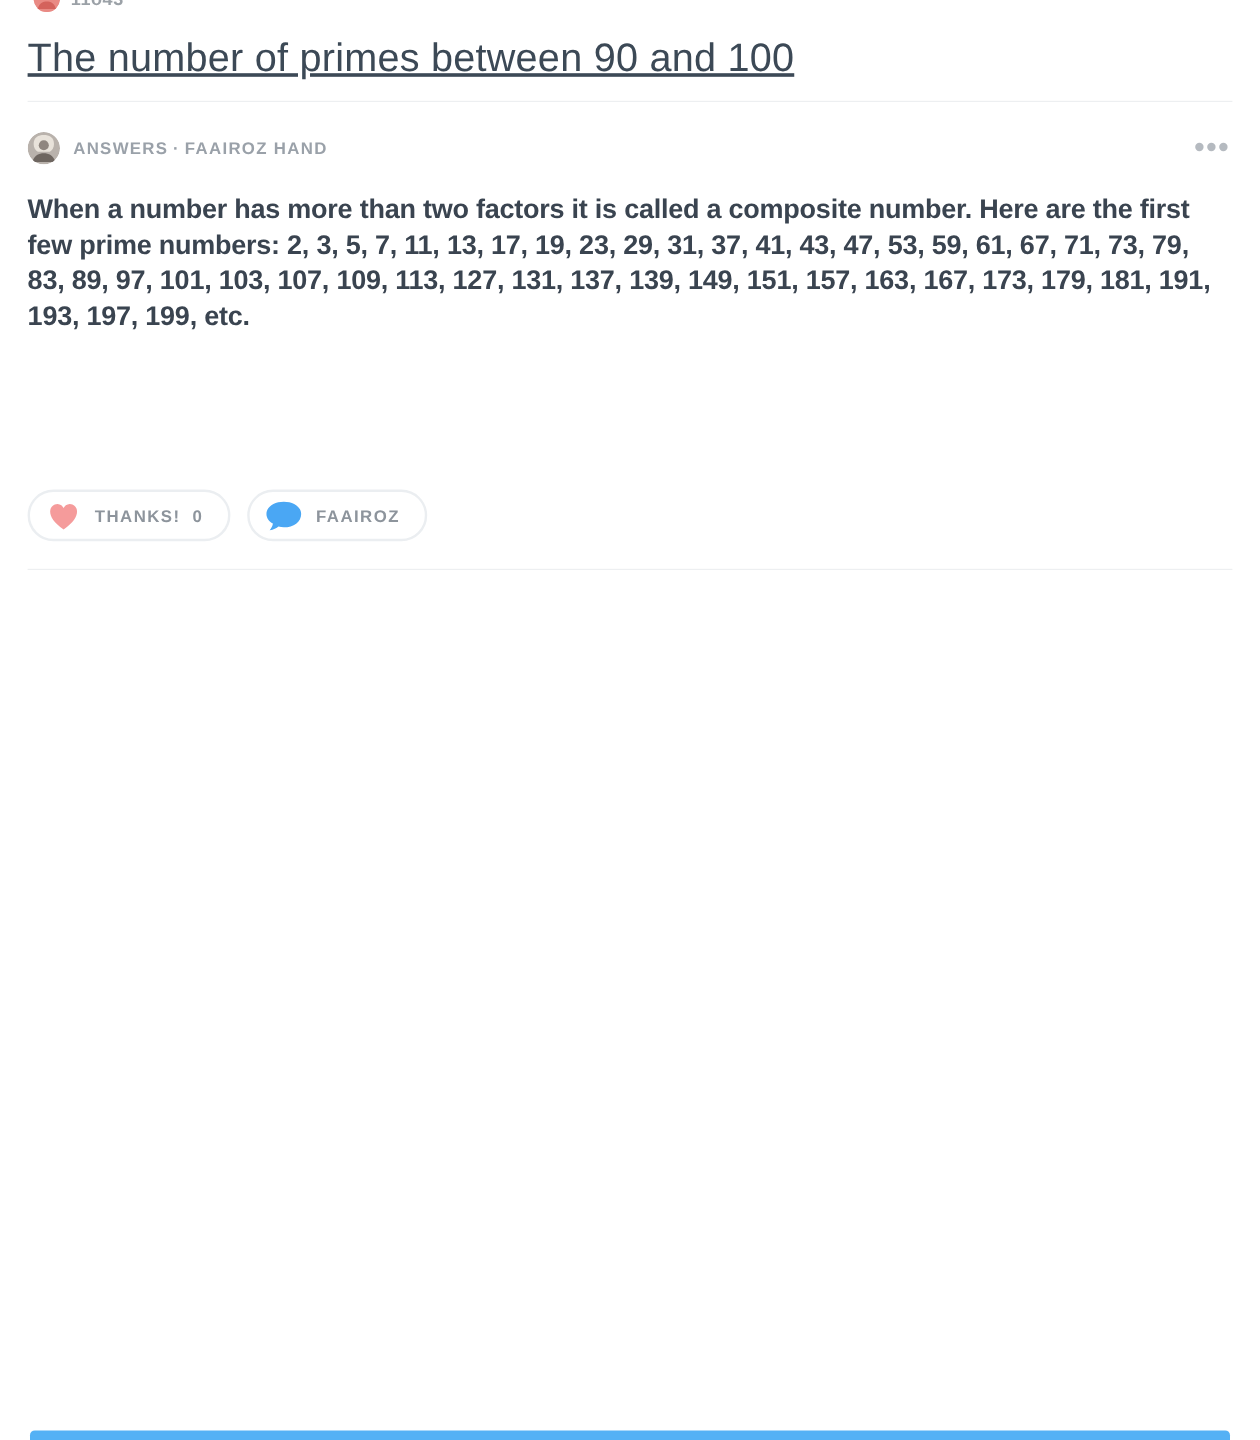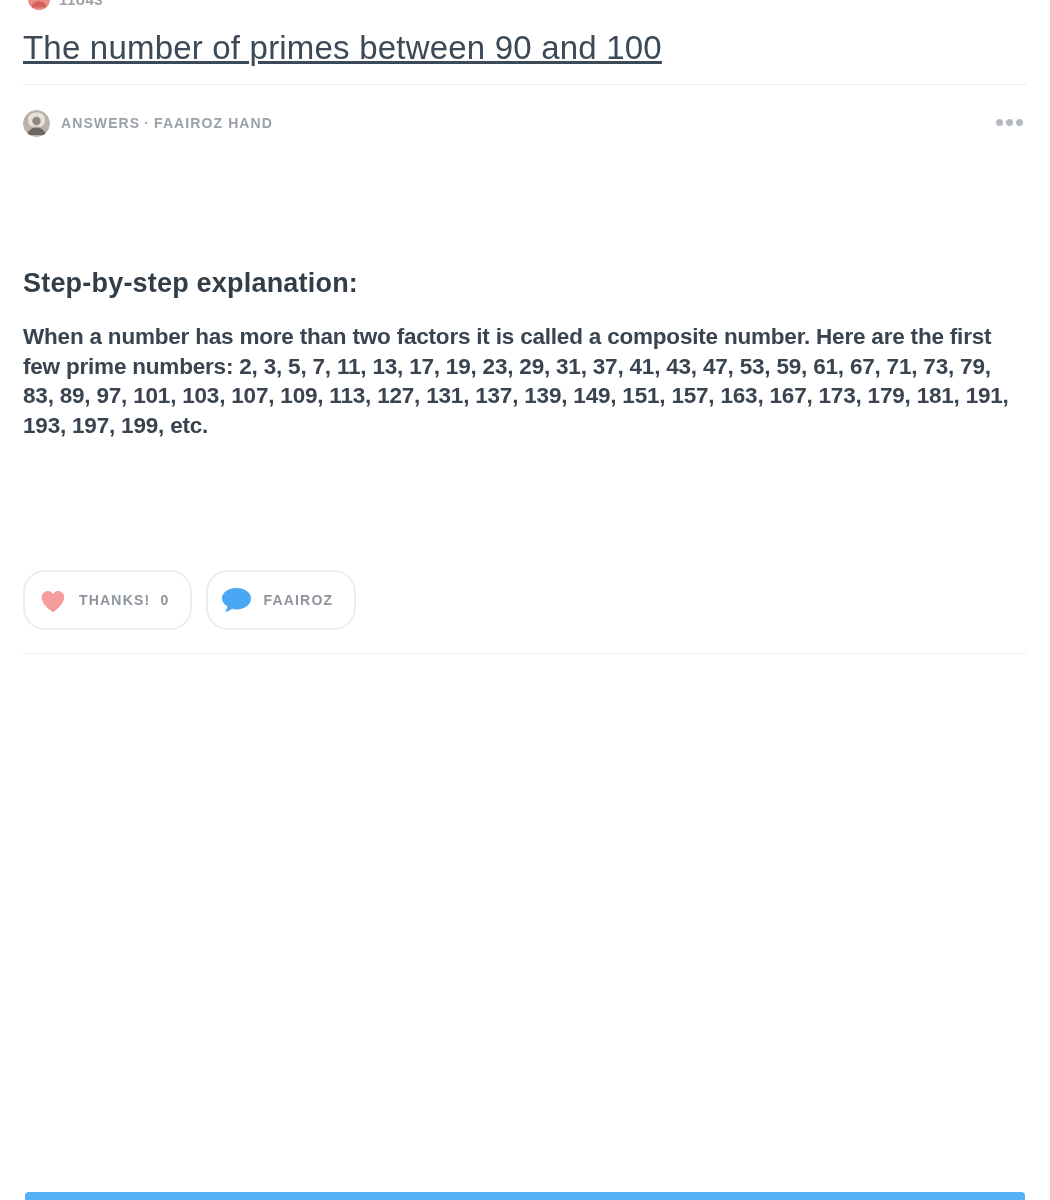--- a/index.html
+++ b/index.html
@@ -75,21 +75,21 @@
   .explanation-body {
     margin: 23px 0 0 0;
     max-width: 994px;
     font-size: 22.5px; font-weight: 700; color: #3a4450;
     line-height: 29.5px; letter-spacing: -0.2px;
   }
 
   .actions { margin-top: 130px; display: flex; gap: 14px; }
   .action-btn {
     display: inline-flex; align-items: center;
-    height: 60px; border: 2px solid #ebeef1; border-radius: 22px;
+    height: 43px; border: 2px solid #ebeef1; border-radius: 22px;
     background: #ffffff; padding: 0 21px 0 13px;
     font-family: inherit; font-size: 14px; font-weight: 700;
     color: #8d949c; letter-spacing: 1.2px; cursor: pointer;
   }
   .action-btn .icon { margin-right: 11px; display: inline-flex; }
   .thanks-count { margin-left: 10px; }
 
   .divider-bottom { border: none; border-top: 1px solid #edeff1; margin: 23px 0 0 0; }
 
   .bottom-bar {
@@ -134,21 +134,20 @@
         <span class="author-name">ANSWERS</span><span class="author-sep">·</span><span class="author-rank">FAAIROZ HAND</span>
       </span>
       <span class="menu-dots">
           <i></i>
           <i></i>
           <i></i>
         </span>
     </div>
 
 
-    <p class="explanation-heading">Step-by-step explanation:</p>
 
     <p class="explanation-body">When a number has more than two factors it is called a composite number. Here are the first few prime numbers: 2, 3, 5, 7, 11, 13, 17, 19, 23, 29, 31, 37, 41, 43, 47, 53, 59, 61, 67, 71, 73, 79, 83, 89, 97, 101, 103, 107, 109, 113, 127, 131, 137, 139, 149, 151, 157, 163, 167, 173, 179, 181, 191, 193, 197, 199, etc.</p>
 
     <div class="actions">
       <button class="action-btn">
         <span class="icon">
           <svg width="30" height="27" viewBox="0 0 24 22">
             <path d="M12 20.5 C 1 13.2, 1.2 5.5, 6 3.6 C 9 2.4, 11.3 4.4, 12 6 C 12.7 4.4, 15 2.4, 18 3.6 C 22.8 5.5, 23 13.2, 12 20.5 Z" fill="#f59b9b"></path>
           </svg>
         </span>

